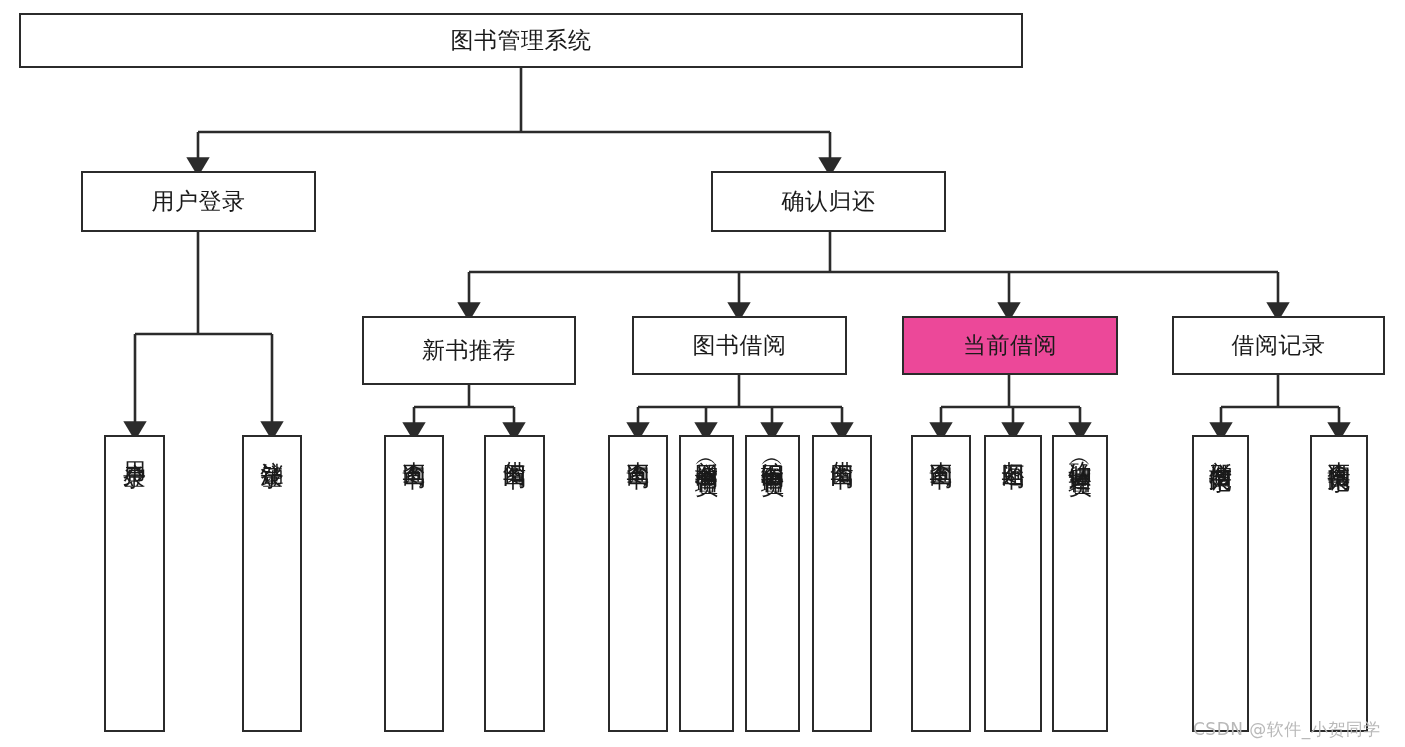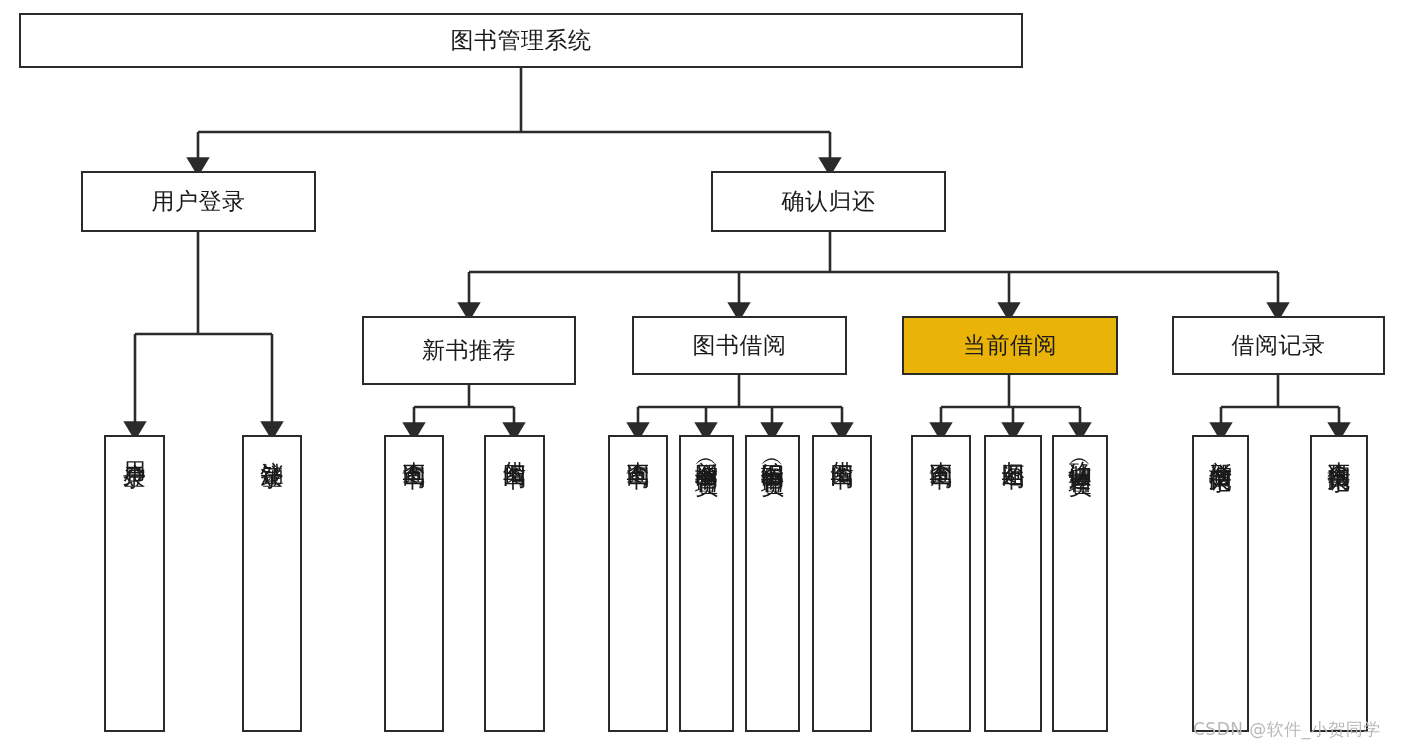--- a/index.html
+++ b/index.html
@@ -135,21 +135,21 @@
   <div class="node horizontal" style="left: 711px; top: 171px; width: 235px; height: 61px; border-color: rgb(43, 43, 43); background: rgb(255, 255, 255); color: rgb(26, 26, 26);">
     <span class="node-label">确认归还</span>
   </div>
 
   <div class="node horizontal" style="left: 362px; top: 316px; width: 214px; height: 69px; border-color: rgb(43, 43, 43); background: rgb(255, 255, 255); color: rgb(26, 26, 26);">
     <span class="node-label">新书推荐</span>
   </div>
   <div class="node horizontal" style="left: 632px; top: 316px; width: 215px; height: 59px; border-color: rgb(43, 43, 43); background: rgb(255, 255, 255); color: rgb(26, 26, 26);">
     <span class="node-label">图书借阅</span>
   </div>
-  <div class="node horizontal" style="left: 902px; top: 316px; width: 216px; height: 59px; border-color: rgb(43, 43, 43); background: #eab308; color: rgb(26, 26, 26);">
+  <div class="node horizontal" style="left: 902px; top: 316px; width: 216px; height: 59px; border-color: rgb(43, 43, 43); background: #ec4899; color: rgb(26, 26, 26);">
     <span class="node-label">当前借阅</span>
   </div>
   <div class="node horizontal" style="left: 1172px; top: 316px; width: 213px; height: 59px; border-color: rgb(43, 43, 43); background: rgb(255, 255, 255); color: rgb(26, 26, 26);">
     <span class="node-label">借阅记录</span>
   </div>
 
   <div class="node vertical" style="left: 104px; top: 435px; width: 61px; height: 297px; border-color: rgb(43, 43, 43); background: rgb(255, 255, 255); color: rgb(26, 26, 26);">
     <span class="node-label">用户登录</span>
   </div>
   <div class="node vertical" style="left: 242px; top: 435px; width: 60px; height: 297px; border-color: rgb(43, 43, 43); background: rgb(255, 255, 255); color: rgb(26, 26, 26);">

